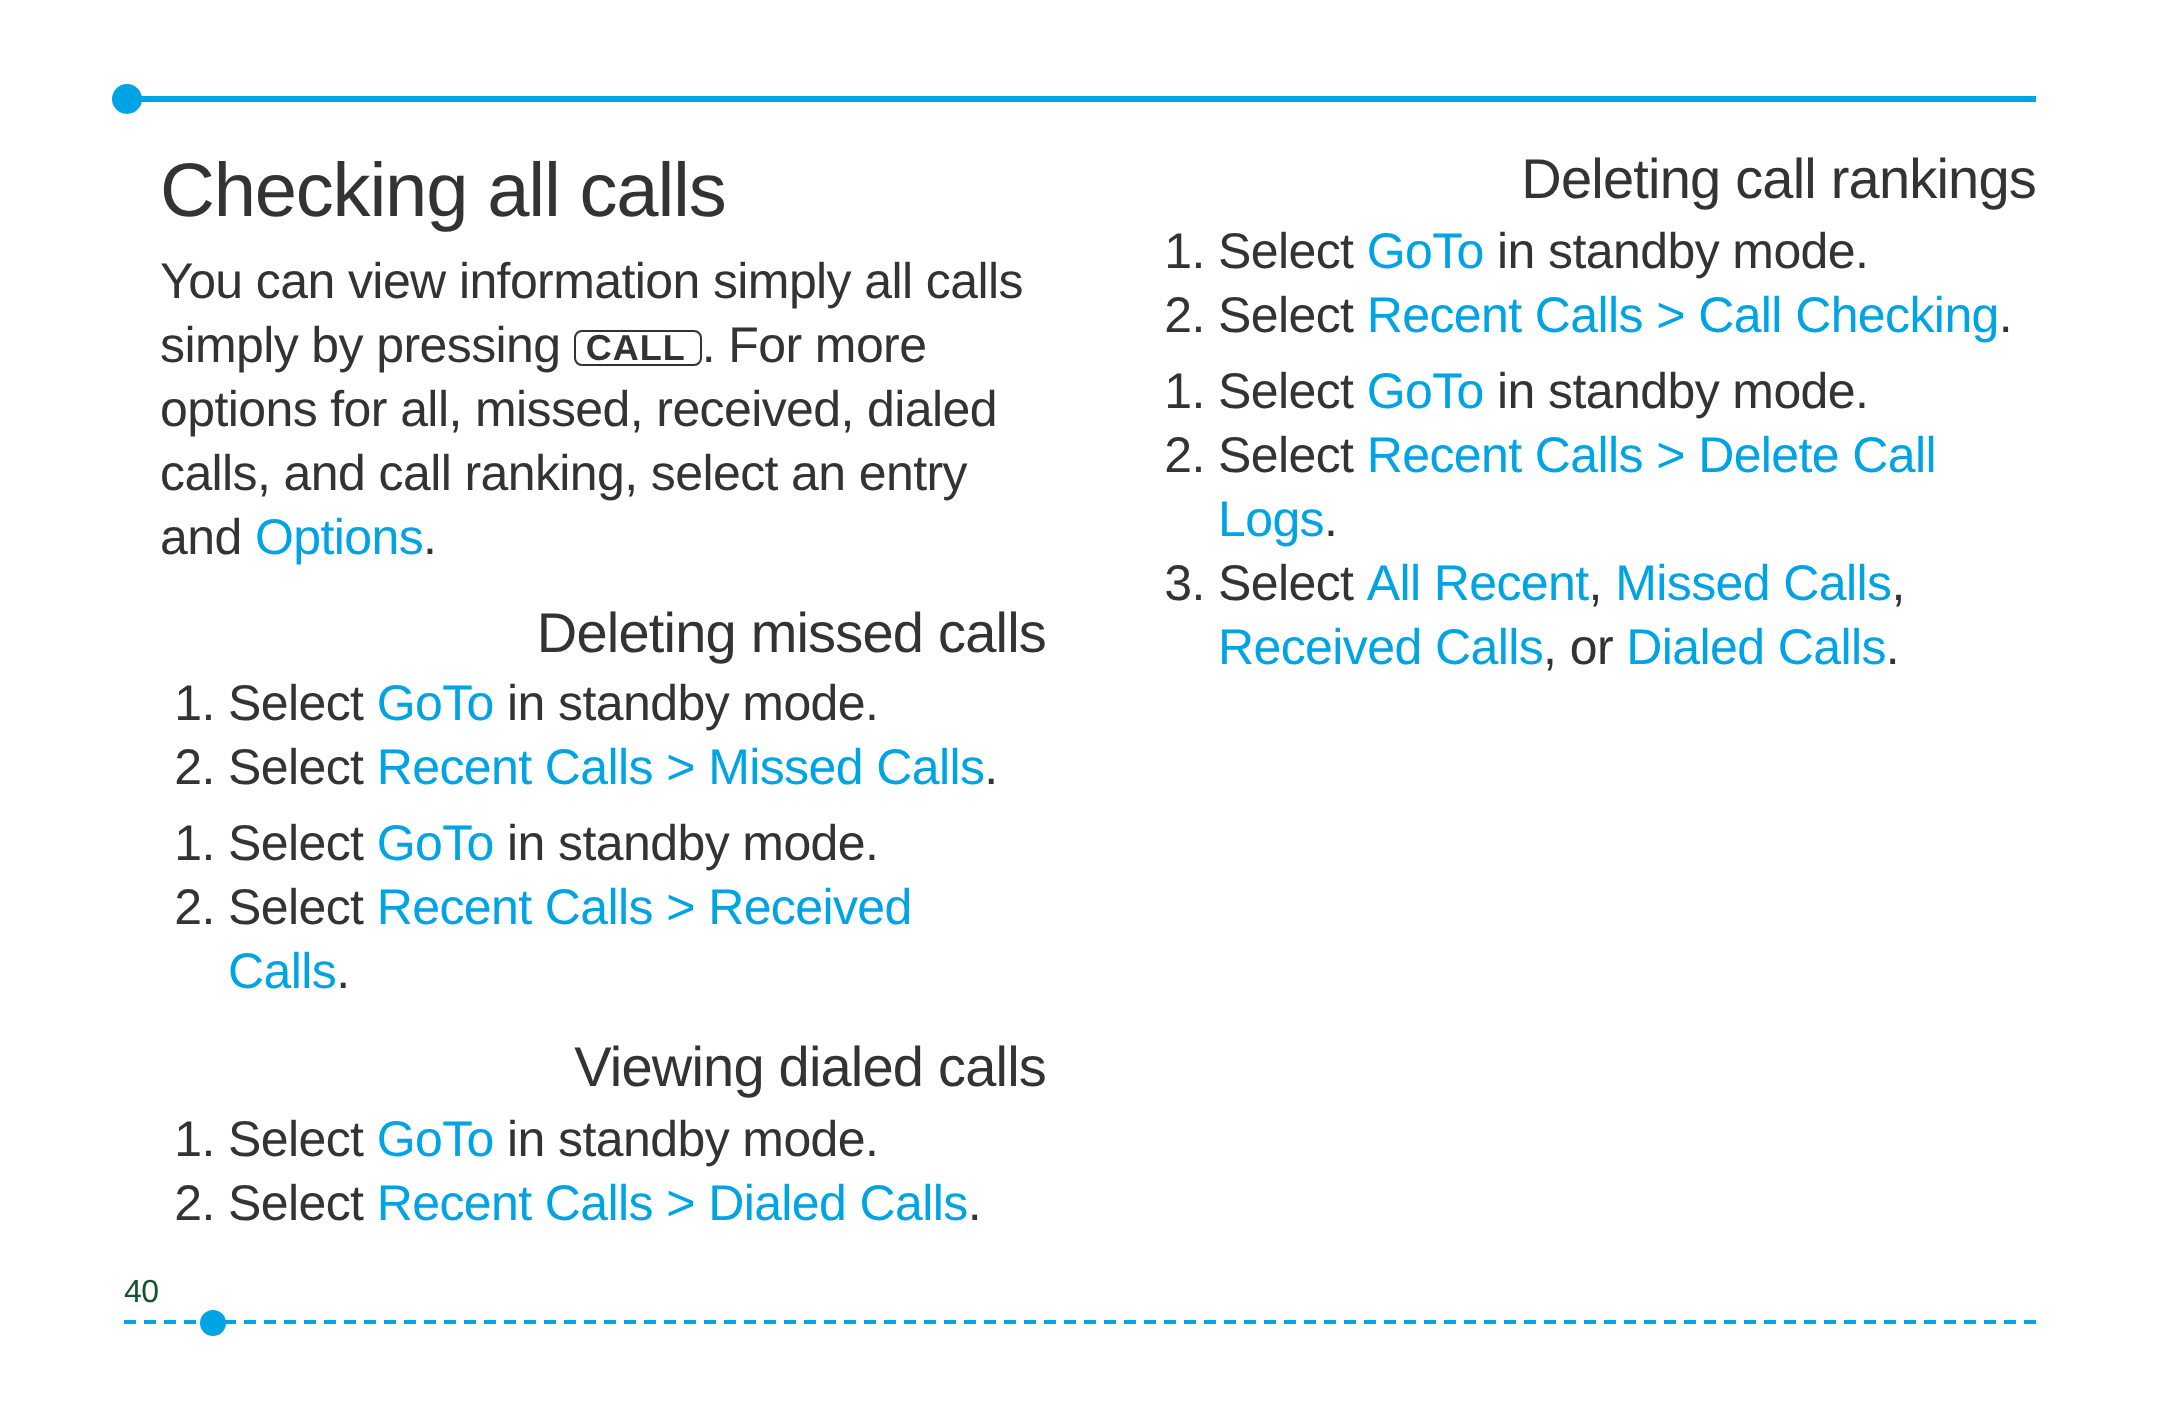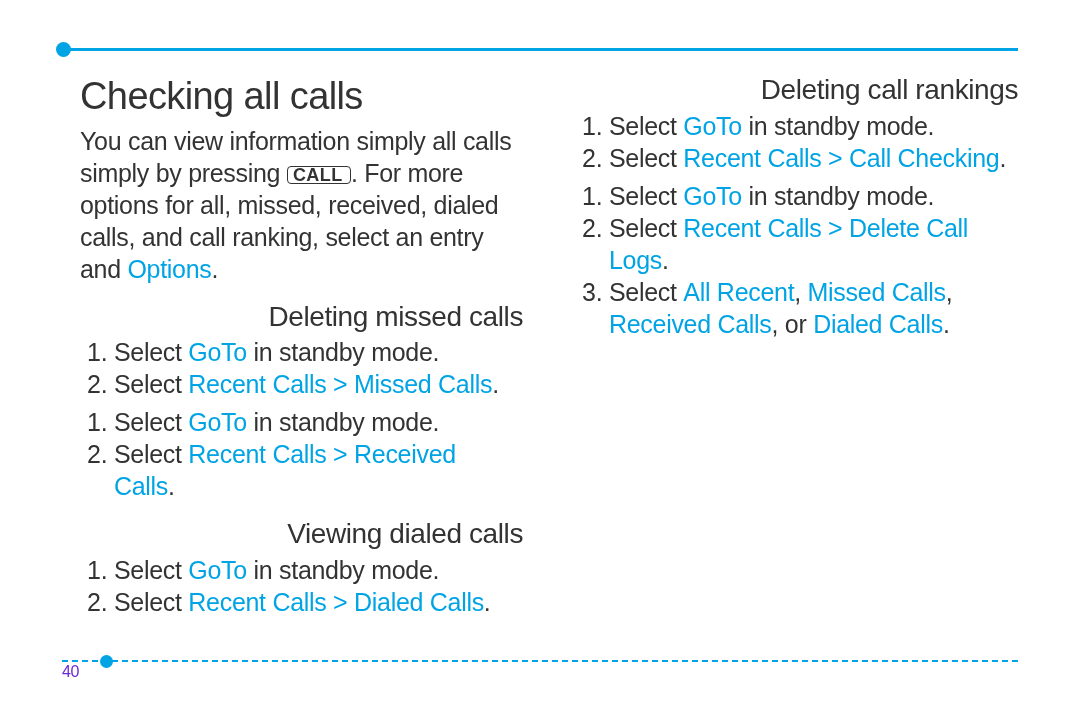--- a/index.html
+++ b/index.html
@@ -51,23 +51,23 @@
     bottom: 36px;
     left: 100px;
     width: 13px;
     height: 13px;
     border-radius: 50%;
     background: #00a4e4;
   }
   .page-number {
     position: absolute;
     left: 62px;
-    bottom: 23px;
+    bottom: 48px;
     font-size: 16px;
-    color: #6d28d9;
+    color: #14532d;
   }
   .content {
     position: absolute;
     top: 72px;
     left: 80px;
     right: 62px;
     bottom: 70px;
     column-count: 2;
     column-gap: 52px;
     column-fill: auto;

